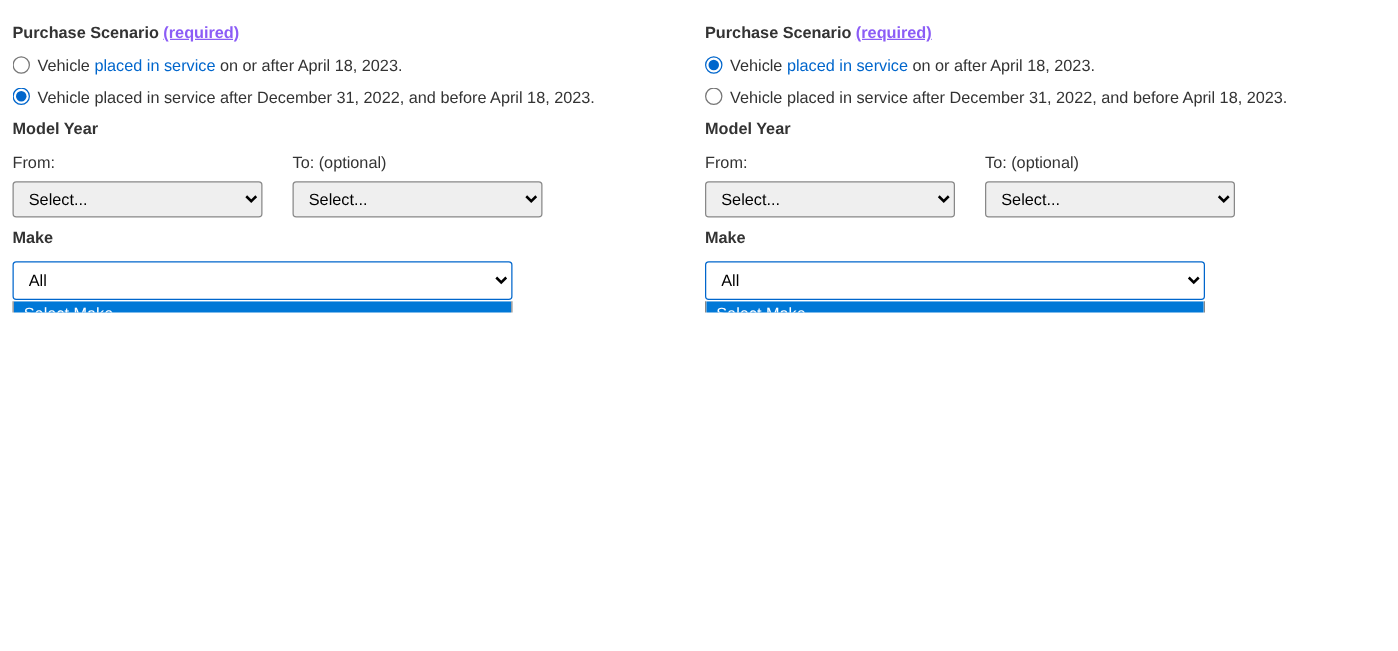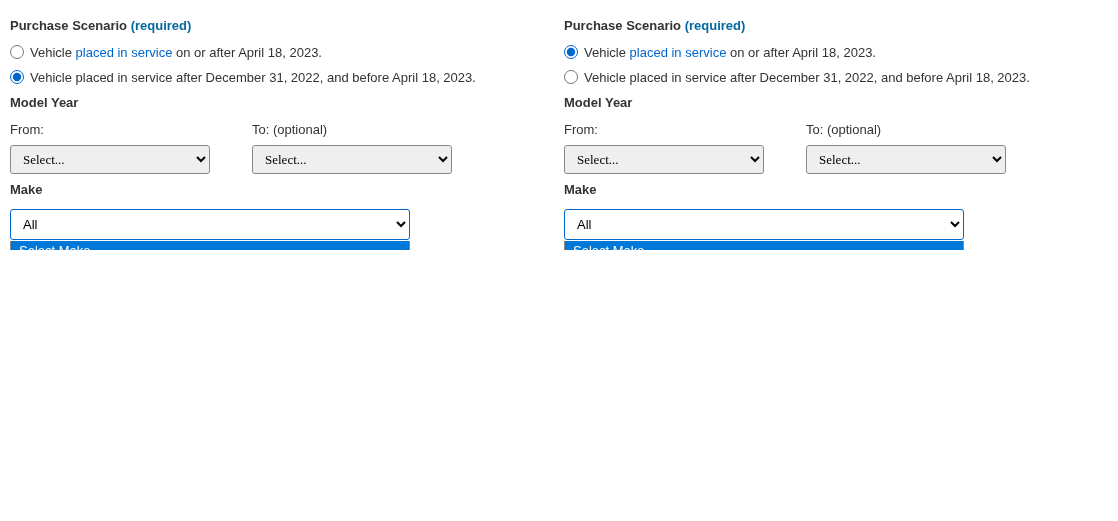--- a/index.html
+++ b/index.html
@@ -23,60 +23,61 @@
       flex: 1;
       min-width: 540px;
     }
     .section-header {
       font-weight: bold;
       color: #333;
       margin-bottom: 12px;
       margin-top: 8px;
     }
     .section-header .required {
-      color: #0369a1;
+      color: #8b5cf6;
+      text-decoration: underline;
     }
     .radio-row {
       display: flex;
       margin-bottom: 10px;
       gap: 6px;
     }
     .radio-row input[type="radio"] {
       width: 14px;
       height: 14px;
       accent-color: #0066cc;
       cursor: pointer;
     }
     .radio-label {
       color: #333;
     }
     .radio-label .link-text {
       color: #0066cc;
     }
     .model-year-row {
       display: flex;
-      gap: 42px;
+      gap: 24px;
       margin-bottom: 3px;
       align-items: flex-end;
     }
     .year-col {
       display: flex;
       flex-direction: column;
     }
     .year-col label {
       margin-bottom: 8px;
       color: #333;
     }
     select.year-select {
       width: 200px;
       padding: 5px 8px;
       border: 1px solid #888;
       border-radius: 3px;
       background: #efefef;
-      font-family: Liberation Serif, serif;
+      font-family: Liberation Sans, sans-serif;
       font-size: 13px;
       cursor: pointer;
     }
     .make-select-wrapper {
       position: relative;
       width: 400px;
     }
     select.make-select {
       width: 100%;
       padding: 6px 8px;

